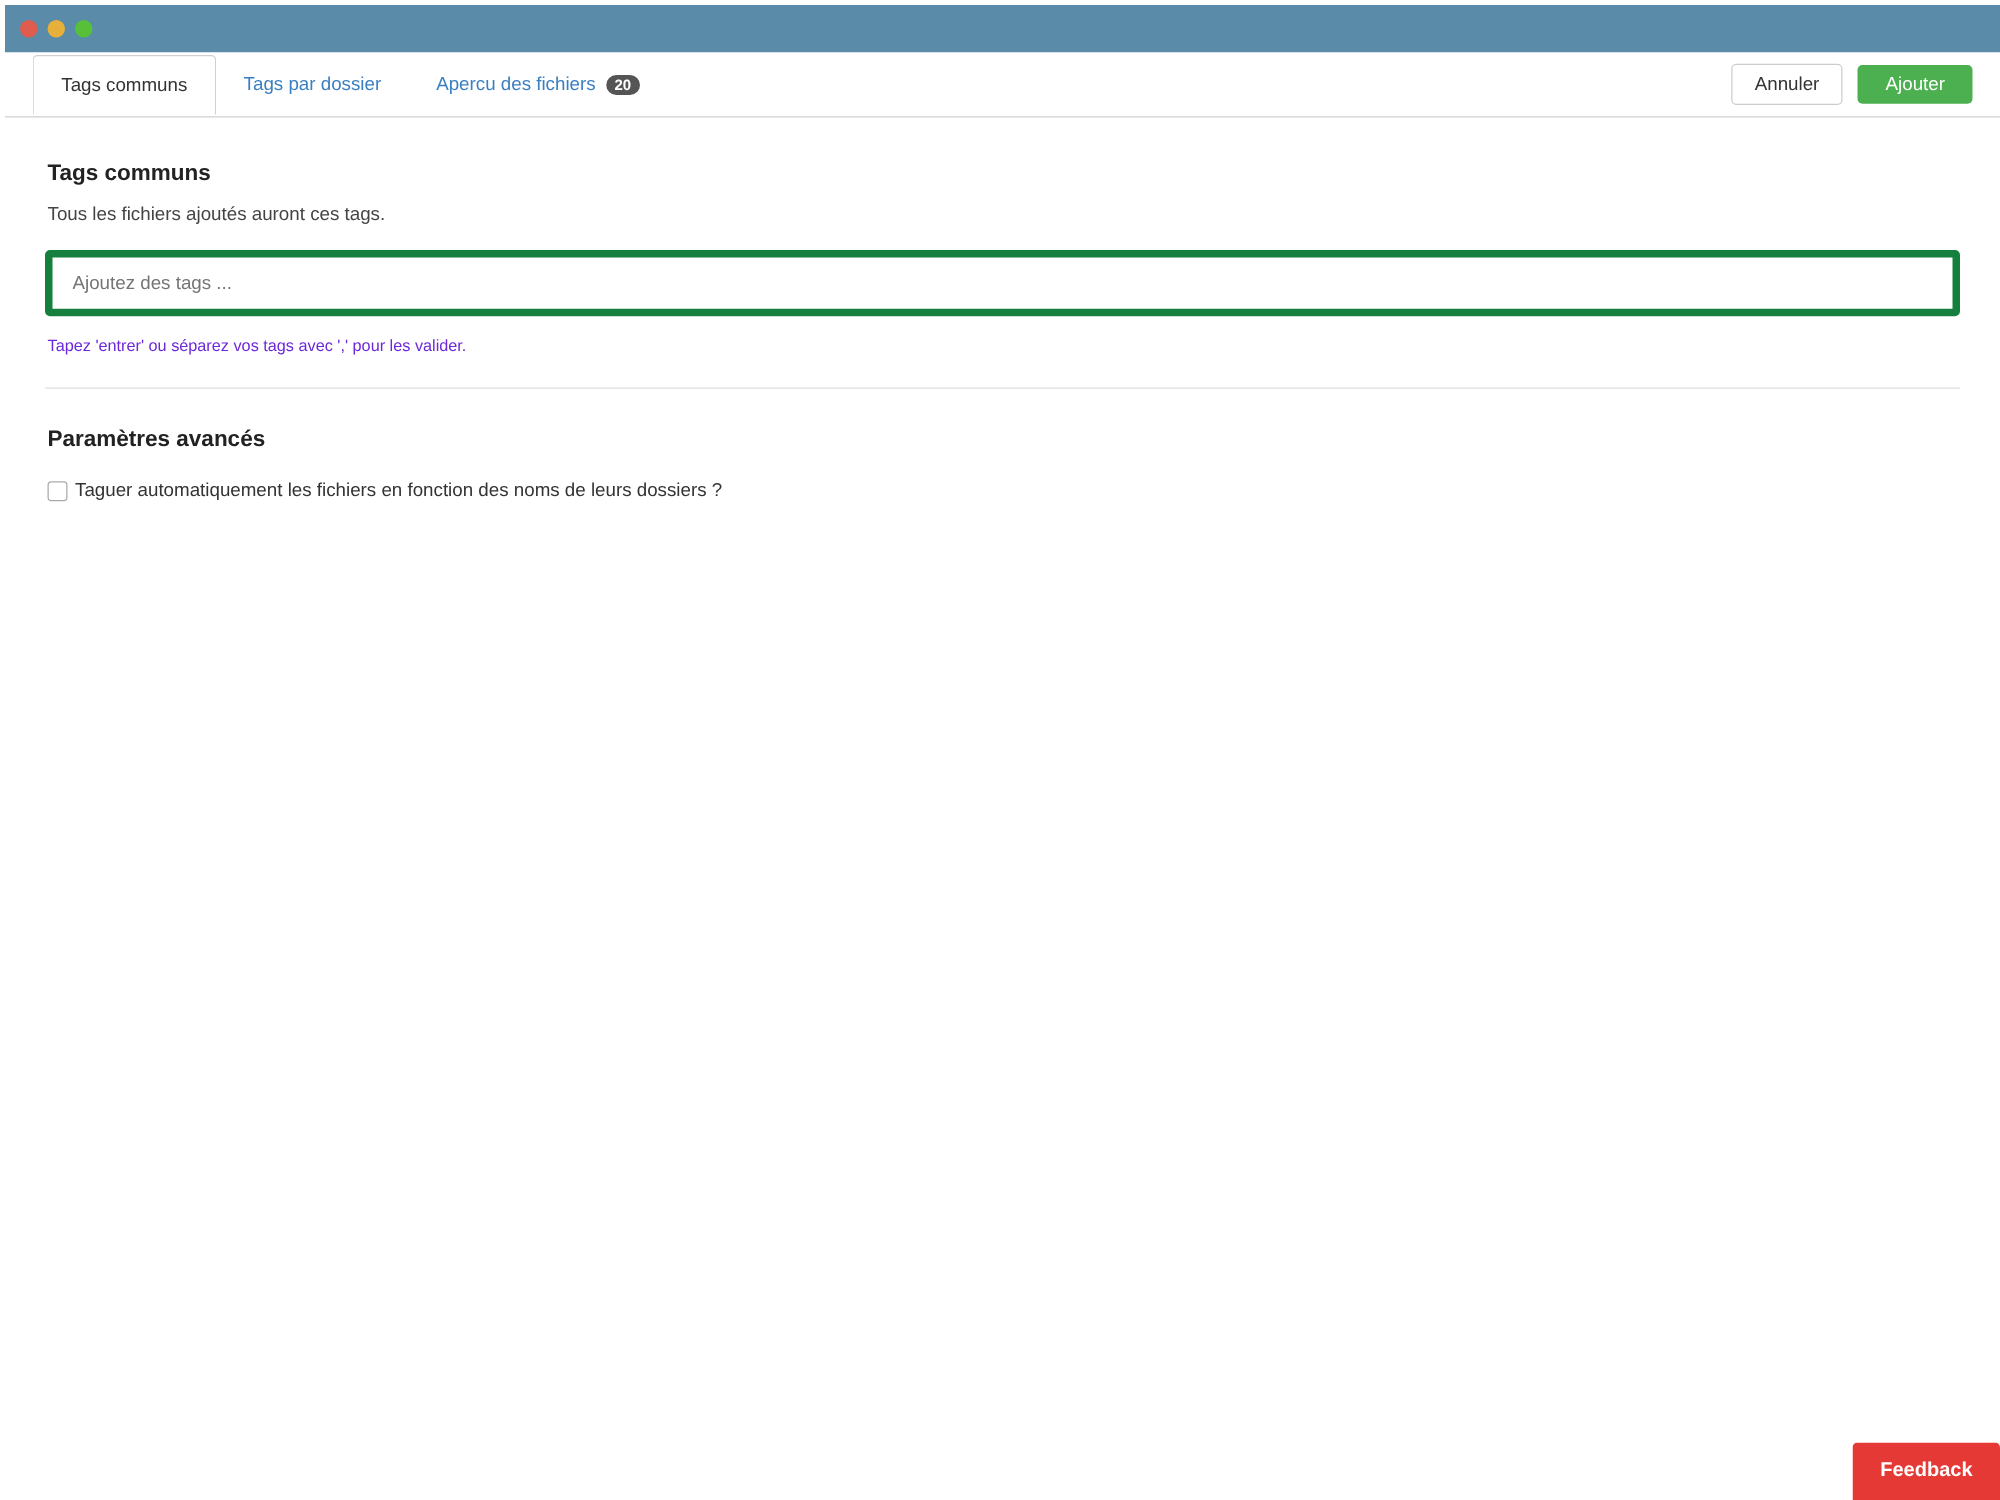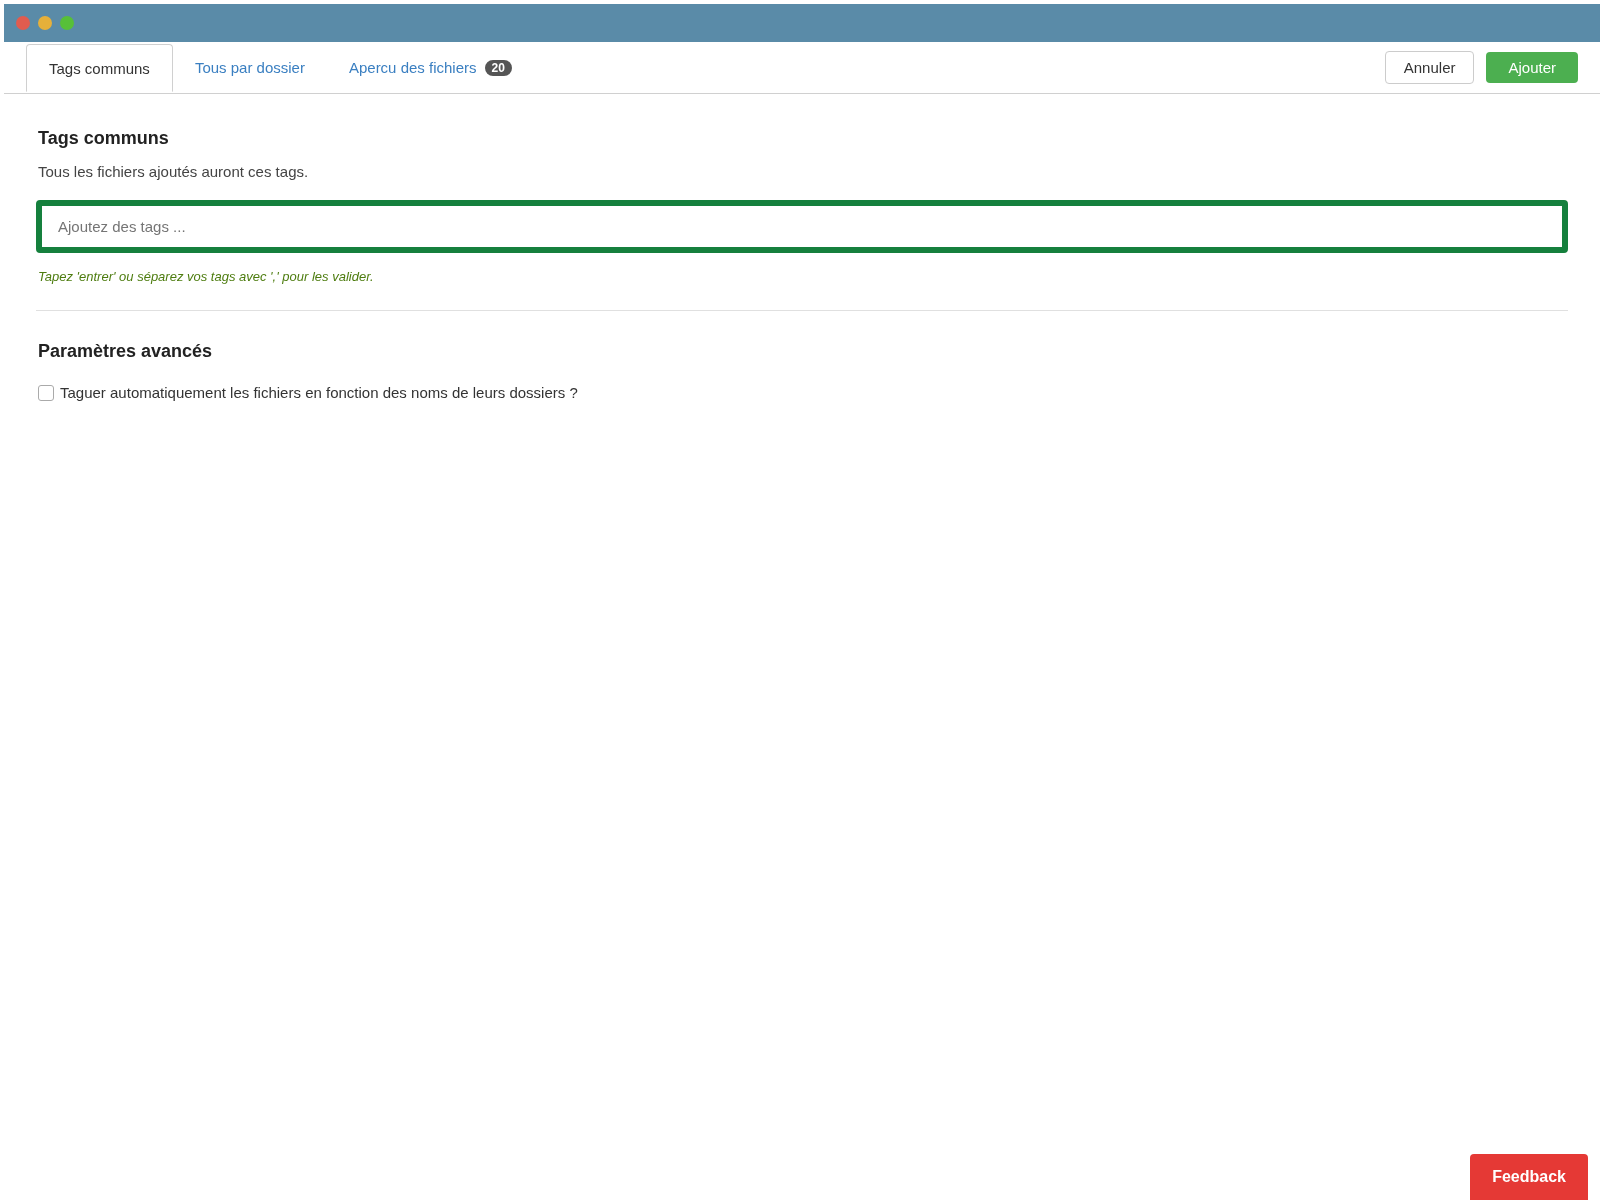--- a/index.html
+++ b/index.html
@@ -148,22 +148,21 @@
       width: 100%;
       border: none;
       outline: none;
       font-size: 15px;
       color: #999999;
       background: transparent;
     }
 
     .tag-hint {
       font-size: 13px;
-      color: #4d7c0f;
-      font-style: italic;
+      color: #6d28d9;
       margin-bottom: 24px;
     }
 
     .divider {
       border: none;
       border-top: 1px solid #e0e0e0;
       margin: 24px 0;
     }
 
     .advanced-title {
@@ -190,21 +189,21 @@
       cursor: pointer;
       flex-shrink: 0;
       appearance: none;
       -webkit-appearance: none;
     }
 
     
     .feedback-btn {
       position: fixed;
       bottom: 0;
-      right: 12px;
+      right: 0;
       background: #e53935;
       color: #ffffff;
       border: none;
       padding: 14px 22px;
       font-size: 16px;
       font-weight: 600;
       cursor: pointer;
       border-radius: 4px 4px 0 0;
     }
   </style>
@@ -216,21 +215,21 @@
   <span class="traffic-light minimize"></span>
   <span class="traffic-light maximize"></span>
 </div>
 
 <div class="tab-bar">
   <div class="tab-bar-tabs">
     <button class="tab active">
       <span>Tags communs</span>
     </button>
     <button class="tab inactive">
-      <span>Tous par dossier</span>
+      <span>Tags par dossier</span>
     </button>
     <button class="tab inactive">
       <span>Apercu des fichiers</span>
       <span class="badge">20</span>
     </button>
   </div>
   <div class="tab-bar-actions">
     <button class="btn-cancel">Annuler</button>
     <button class="btn-add">Ajouter</button>
   </div>

